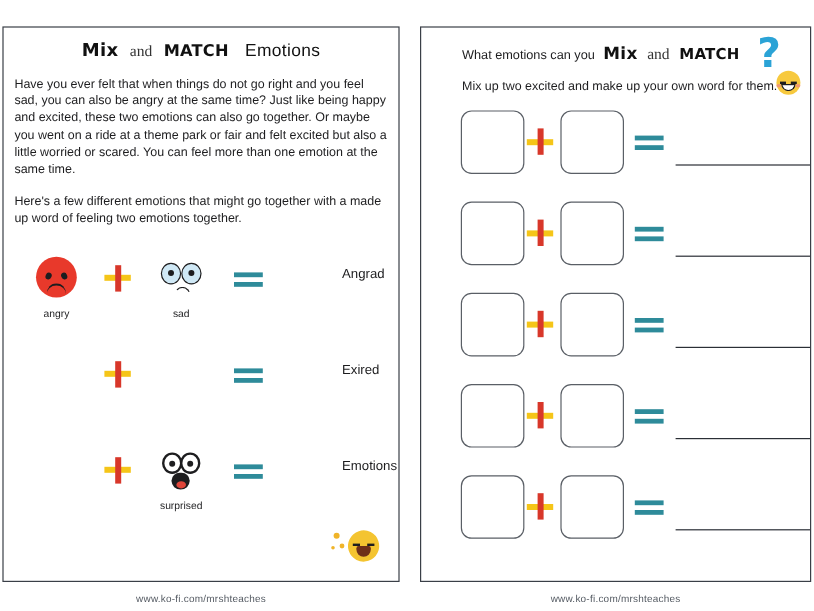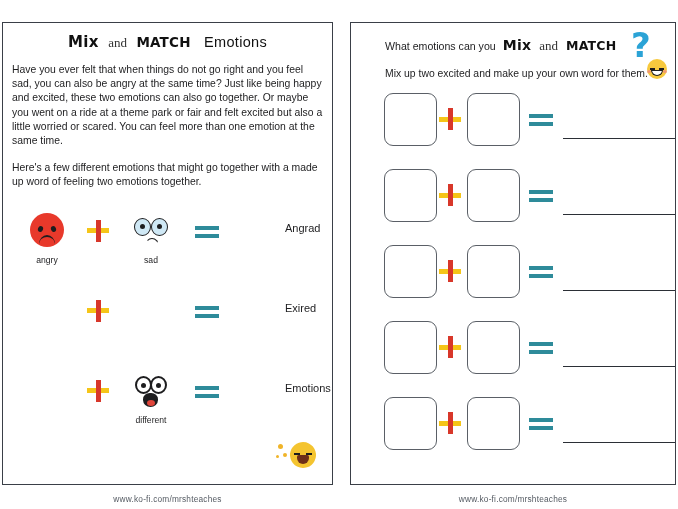--- a/index.html
+++ b/index.html
@@ -592,21 +592,21 @@
                   <div class="spupil"></div>
                 </div>
               <div class="seye r">
                   <div class="spupil"></div>
                 </div>
               <div class="smouth2">
                   <div class="sinner"></div>
                 </div>
             </div>
           </div>
-          <div class="ex-label">different</div>
+          <div class="ex-label">surprised</div>
         </div>
 
         <div class="ex-op" style="left:180px;top:12px;">
           <div class="equals">
               <span class="e1"></span>
               <span class="e2"></span>
             </div>
         </div>
 
         <div class="ex-word">Emotions</div>

